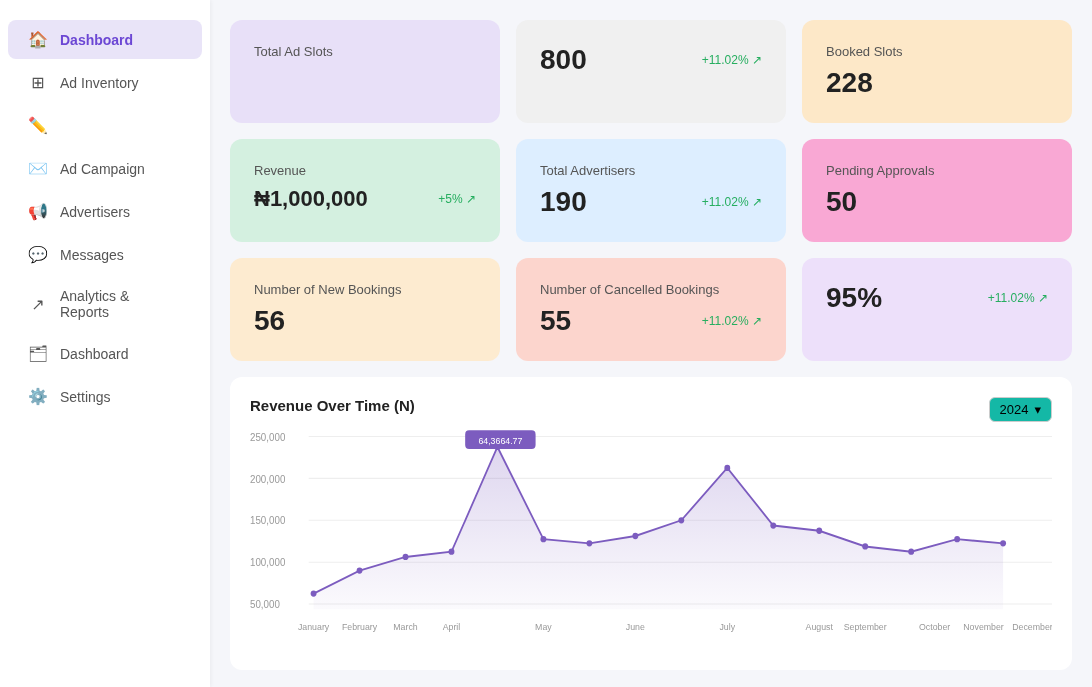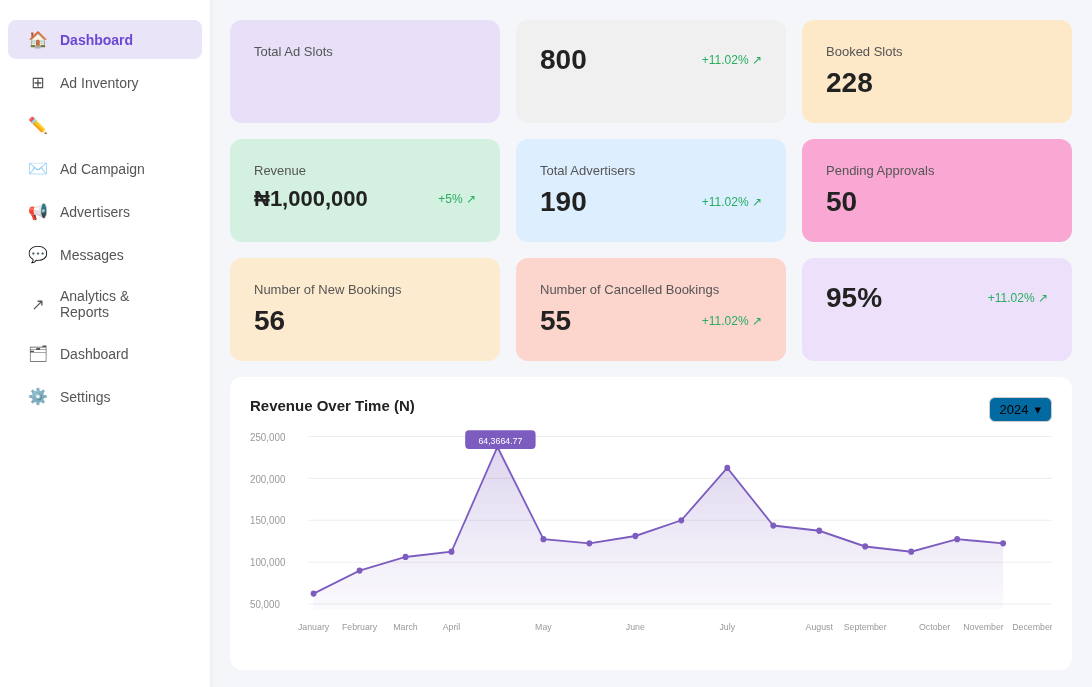--- a/index.html
+++ b/index.html
@@ -109,21 +109,21 @@
     .chart-title {
       font-size: 15px;
       font-weight: 600;
       color: #222;
     }
     .year-selector {
       border: 1px solid #ccc;
       border-radius: 6px;
       padding: 4px 10px;
       font-size: 13px;
-      background: #0369a1;
+      background: #14b8a6;
       cursor: pointer;
       display: flex;
       align-items: center;
       gap: 6px;
     }
 
     
     .chart-container {
       width: 100%;
       position: relative;

